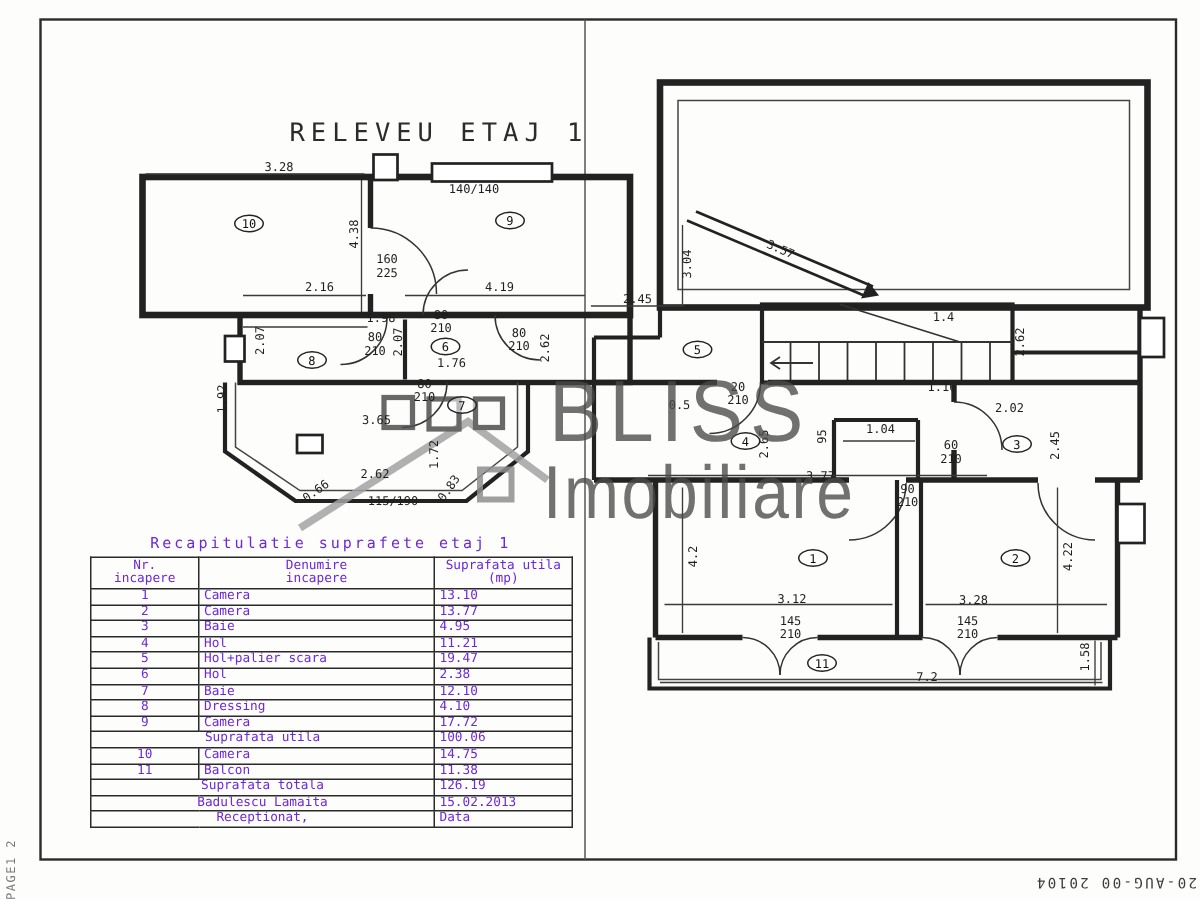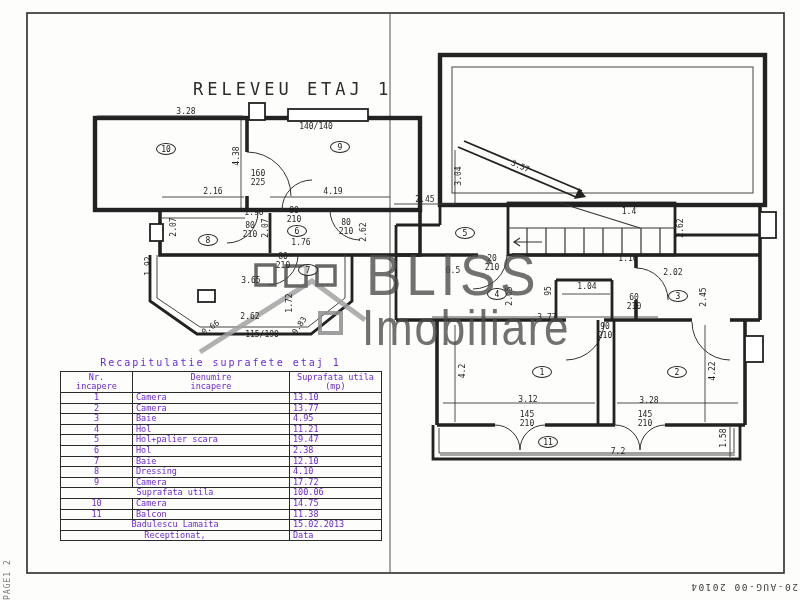--- a/index.html
+++ b/index.html
@@ -310,20 +310,24 @@
             <td class="c-nr">10</td>
             <td class="c-name">Camera</td>
             <td class="c-val">14.75</td>
           </tr>
           <tr>
             <td class="c-nr">11</td>
             <td class="c-name">Balcon</td>
             <td class="c-val">11.38</td>
           </tr>
           <tr>
+            <td class="c-merge" colspan="2">Suprafata totala</td>
+            <td class="c-val">126.19</td>
+          </tr>
+          <tr>
             <td class="c-merge" colspan="2">Badulescu Lamaita</td>
             <td class="c-val">15.02.2013</td>
           </tr>
           <tr>
             <td class="c-merge" colspan="2">Receptionat,</td>
             <td class="c-val">Data</td>
           </tr>
         </tbody>
     </table>
   </div>

